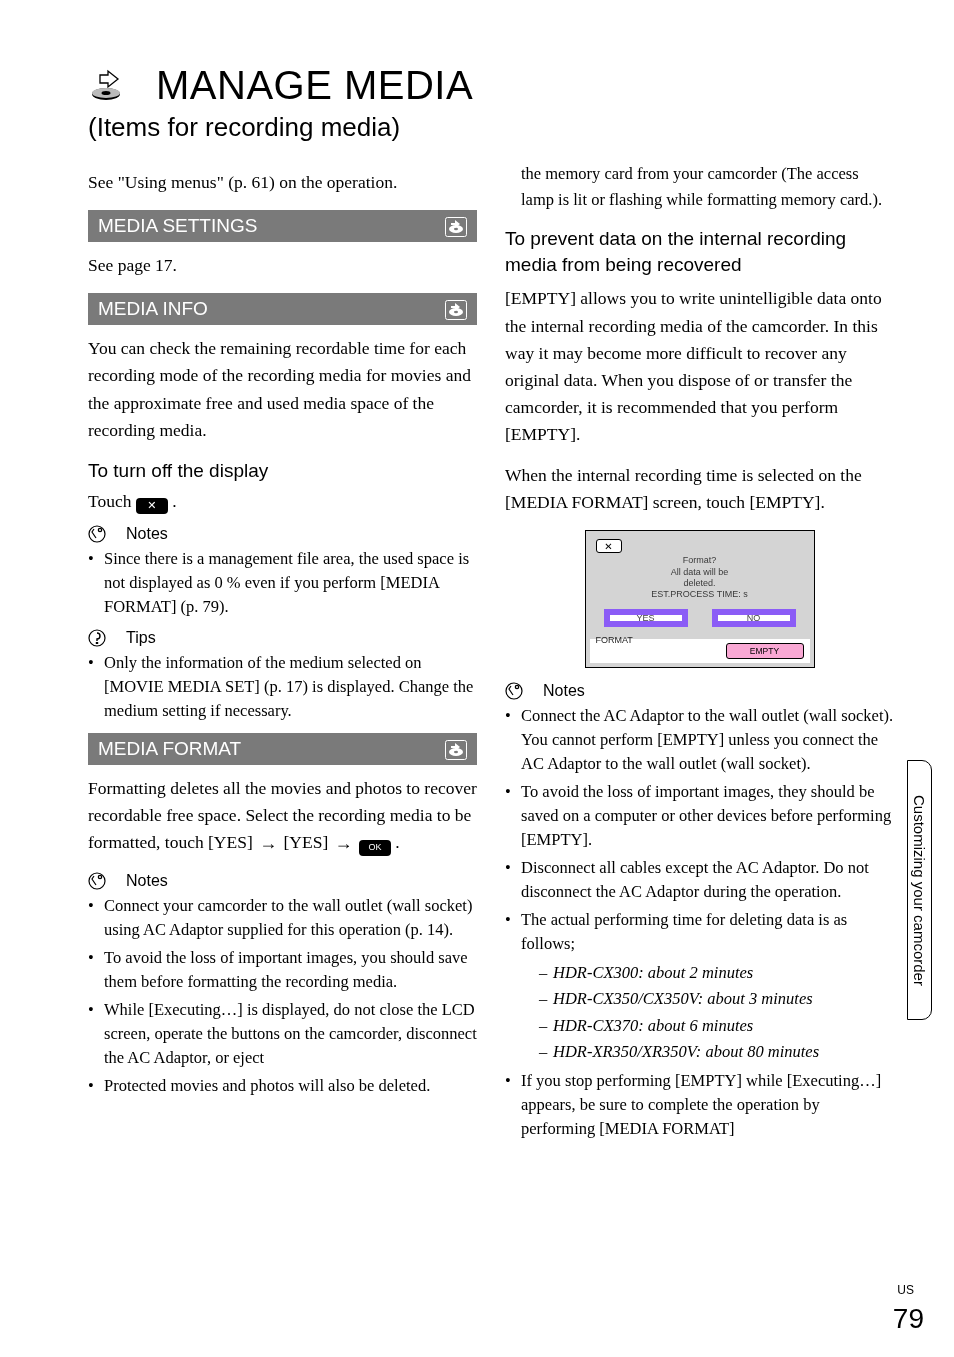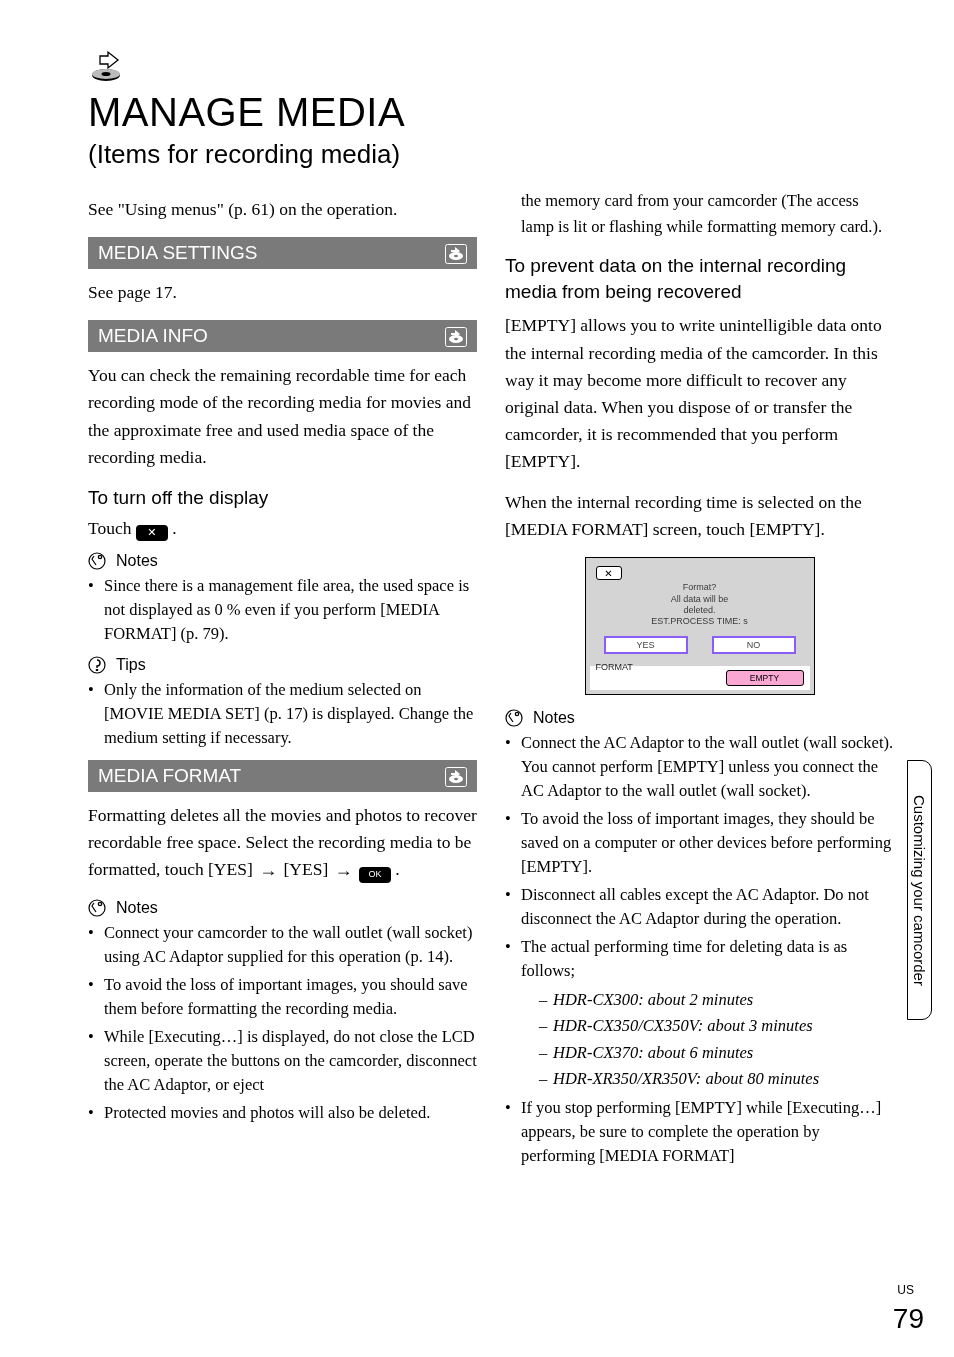--- a/index.html
+++ b/index.html
@@ -13,23 +13,22 @@
   .page {
     width: 954px;
     height: 1357px;
     margin: 0 auto;
     position: relative;
     padding: 40px 60px 40px 88px;
   }
   .big-title {
     display: flex;
     align-items: baseline;
-    gap: 10px;
-    margin-top: 4px;
-    flex-direction: column;
+    gap: 26px;
+    margin-top: 23px;
   }
   .big-title .icon {
     width: 42px;
     height: 36px;
     position: relative;
     top: 6px;
   }
   .big-title h1 {
     font-size: 40px;
     font-weight: 400;
@@ -74,21 +73,21 @@
   .sub-h {
     font-family: Arial, Helvetica, sans-serif;
     font-size: 19px;
     font-weight: 400;
     margin: 12px 0 4px 0;
     line-height: 1.35;
   }
   .notes-hdr, .tips-hdr {
     display: flex;
     align-items: center;
-    gap: 10px;
+    gap: 20px;
     font-family: Arial, Helvetica, sans-serif;
     font-size: 16px;
     margin: 10px 0 2px 0;
   }
   .notes-hdr .n-icon, .tips-hdr .t-icon {
     width: 18px;
     height: 18px;
   }
   ul.bullets {
     list-style: none;
@@ -213,21 +212,21 @@
     left: 0; right: 0; top: 24px;
     text-align: center;
     color: #3a3a3a;
     font-size: 9px;
     line-height: 1.25;
   }
   .screenshot .scr-btn {
     position: absolute;
     width: 84px; height: 18px;
     background: #fff;
-    border: 2px solid #8b5cf6;
+    border: 6px solid #8b5cf6;
     font-size: 9px;
     display: flex;
     align-items: center; justify-content: center;
     color: #444;
   }
   .screenshot .scr-yes { left: 18px; top: 78px; }
   .screenshot .scr-no  { right: 18px; top: 78px; }
   .screenshot .scr-format {
     position: absolute;
     left: 10px; top: 104px;

